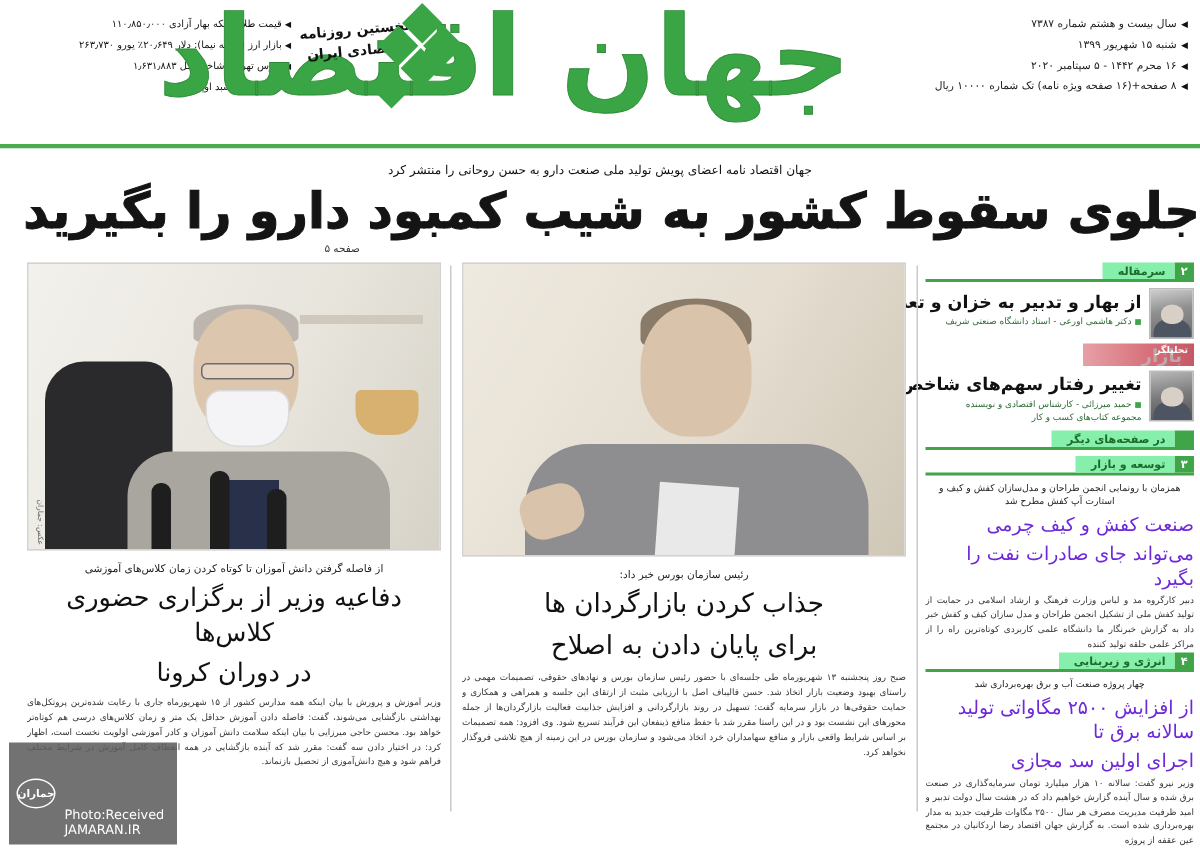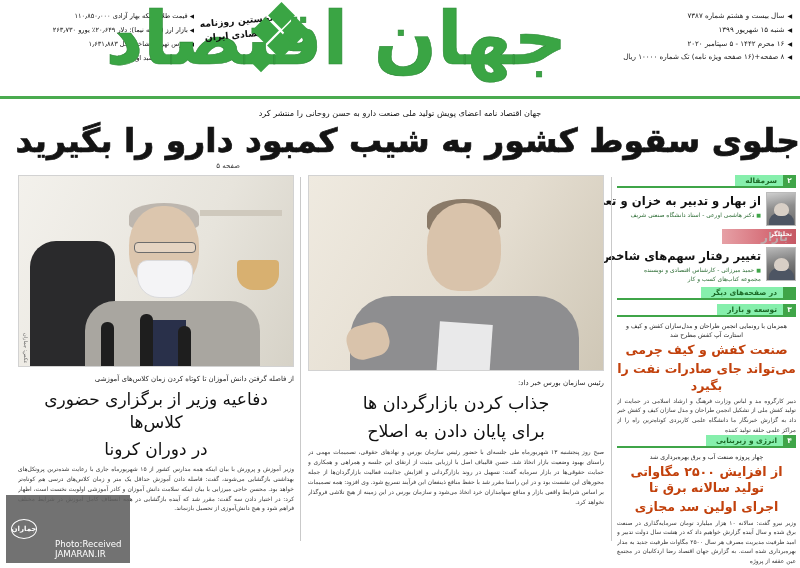--- a/index.html
+++ b/index.html
@@ -241,22 +241,22 @@
     font-size: 12px; color: #b9b9b9; font-weight: bold;
     letter-spacing: -1px; opacity: .8;
   }
 
   
   .art-sub {
     font-size: 6.2px; color: #222; text-align: center;
     line-height: 1.55; margin: 3px 0 2px 0;
   }
   .art-head {
-    font-size: 13.5px; font-weight: bold; color: #c2410c;
-    text-align: center; line-height: 1.3; margin-bottom: 3px;
+    font-size: 13.5px; font-weight: normal; color: #6d28d9;
+    line-height: 1.3; margin-bottom: 3px;
   }
   .art-head.sm { font-size: 12.6px; }
   .art-body {
     font-size: 5.9px; color: #333; line-height: 1.62;
     text-align: justify; overflow: hidden;
   }
 
   
   .photo {
     width: 100%;
@@ -351,42 +351,42 @@
     background: #d8b070; border-radius: 4px 4px 16px 16px;
   }
 
   .ph-credit {
     position: absolute; left: 4px; bottom: 3px;
     font-size: 5px; color: #666;
     writing-mode: vertical-rl;
   }
 
   .mid-sub {
-    font-size: 7px; color: #1b1b1b; text-align: right;
+    font-size: 7px; color: #1b1b1b; text-align: center;
     margin: 7px 0 4px 0; line-height: 1.5;
   }
   .mid-head {
     font-size: 17.5px; font-weight: normal; color: #111;
     text-align: center; line-height: 1.3; margin-bottom: 5px;
   }
   .mid-body {
     font-size: 5.9px; color: #333; line-height: 1.68;
     text-align: justify; overflow: hidden;
   }
   .left-head { font-size: 17px; }
 
   
   .credit-badge {
     position: absolute;
     left: 6px; bottom: 5px;
     display: flex; align-items: center;
     background: rgba(95,95,95,.88);
     padding: 3px 8px 3px 5px;
     direction: ltr;
-    gap: 18px;
+    gap: 6px;
   }
   .credit-logo {
     width: 26px; height: 20px;
     border: 1.4px solid #fff;
     border-radius: 50%;
     display: flex; align-items: center; justify-content: center;
     color: #fff; font-size: 7px; font-weight: bold;
   }
   .credit-txt { color: #fff; font-size: 8.6px; line-height: 1.25; margin-top: 41px; }
 </style>

